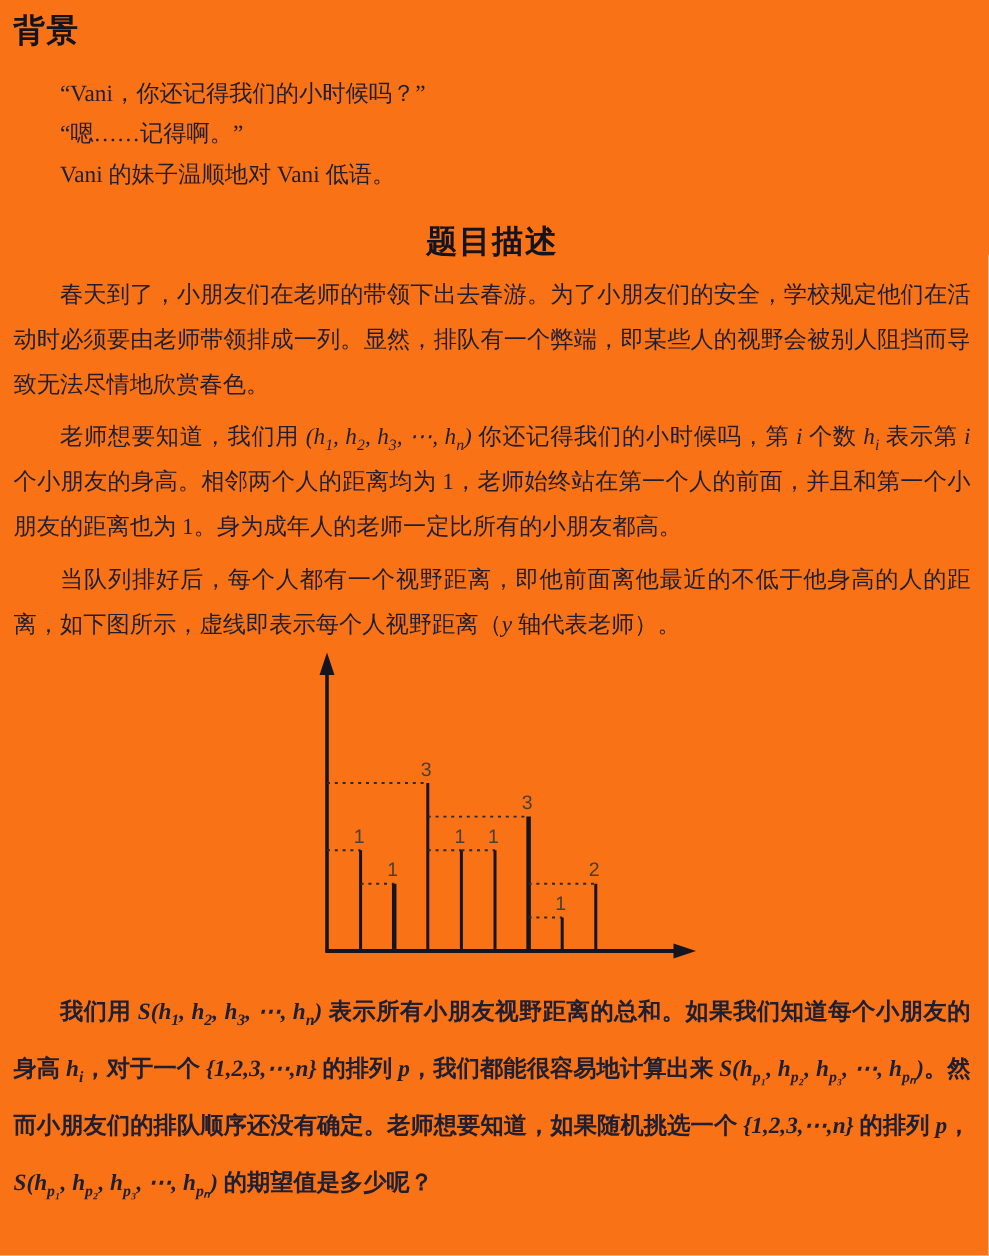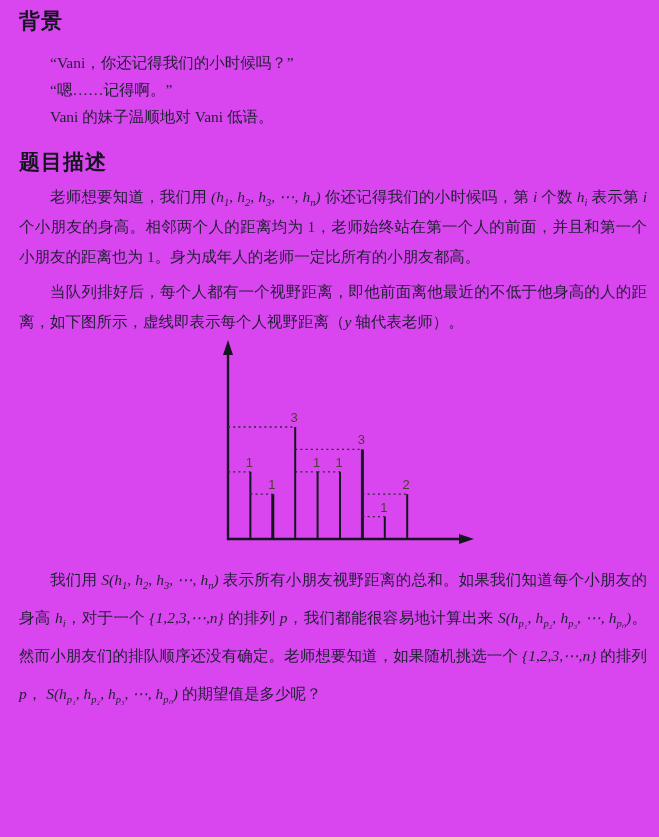--- a/index.html
+++ b/index.html
@@ -5,46 +5,46 @@
   html, body {
     margin: 0;
     padding: 0;
     background: #d6e5ef;
   }
   .page {
     width: 659px;
     height: 837px;
     box-sizing: border-box;
     overflow: hidden;
-    padding: 6px 12px 0 19px;
-    background: #d946ef;
+    padding: 6px 12px 0 9px;
+    background: #f97316;
     color: #1f1f33;
     font-family: "Liberation Serif", serif;
     font-size: 15.5px;
   }
   h1.sec-heading {
     font-family: "Liberation Sans", sans-serif;
     font-weight: bold;
     font-size: 21px;
     color: #14141f;
     letter-spacing: 1px;
     margin: 0;
     line-height: 26px;
   }
   #heading-background { margin: 2px 0 15px 0; }
-  #heading-description { margin: 19px 0 7px 0; }
+  #heading-description { margin: 19px 0 7px 0; text-align: center; }
   .para-block p {
     margin: 0;
     text-indent: 2em;
     text-align: justify;
     line-height: 28px;
   }
   #background-paragraphs p { line-height: 27px; }
   #description-paragraphs p { line-height: 30px; margin-top: 5px; }
-  #closing-paragraphs p { line-height: 38px; margin-top: 3px; }
+  #closing-paragraphs p { line-height: 38px; margin-top: 3px; font-weight: bold; }
   .math {
     font-family: "Liberation Serif", serif;
     font-style: italic;
   }
   .math sub {
     font-size: 68%;
     font-style: italic;
     line-height: 0;
   }
   .figure-wrap {
@@ -66,20 +66,21 @@
 
   <div class="para-block" id="background-paragraphs">
       <p><span>“Vani，你还记得我们的小时候吗？”</span></p>
       <p><span>“嗯……记得啊。”</span></p>
       <p><span>Vani 的妹子温顺地对 Vani 低语。</span></p>
     </div>
 
   <h1 class="sec-heading" id="heading-description">题目描述</h1>
 
   <div class="para-block" id="description-paragraphs">
+      <p><span>春天到了，小朋友们在老师的带领下出去春游。为了小朋友们的安全，学校规定他们在活动时必须要由老师带领排成一列。显然，排队有一个弊端，即某些人的视野会被别人阻挡而导致无法尽情地欣赏春色。</span></p>
       <p><span>老师想要知道，我们用 </span><span class="math">(h<sub>1</sub>, h<sub>2</sub>, h<sub>3</sub>, ⋯, h<sub>n</sub>)</span><span> 你还记得我们的小时候吗，第 </span><span class="math">i</span><span> 个数 </span><span class="math">h<sub>i</sub></span><span> 表示第 </span><span class="math">i</span><span> 个小朋友的身高。相邻两个人的距离均为 1，老师始终站在第一个人的前面，并且和第一个小朋友的距离也为 1。身为成年人的老师一定比所有的小朋友都高。</span></p>
       <p><span>当队列排好后，每个人都有一个视野距离，即他前面离他最近的不低于他身高的人的距离，如下图所示，虚线即表示每个人视野距离（</span><span class="math">y</span><span> 轴代表老师）。</span></p>
     </div>
 
   <div class="figure-wrap">
     <svg id="sight-figure" width="270" height="219" viewBox="0 0 270 219">
         <line x1="13" y1="8" x2="13" y2="201" stroke="#15151f" stroke-width="2.4"></line>
         <polygon points="8,16 13,1 18,16" fill="#15151f"></polygon>
         <line x1="12" y1="200" x2="246" y2="200" stroke="#15151f" stroke-width="2.6"></line>
         <polygon points="244,195 259,200 244,205" fill="#15151f"></polygon>

